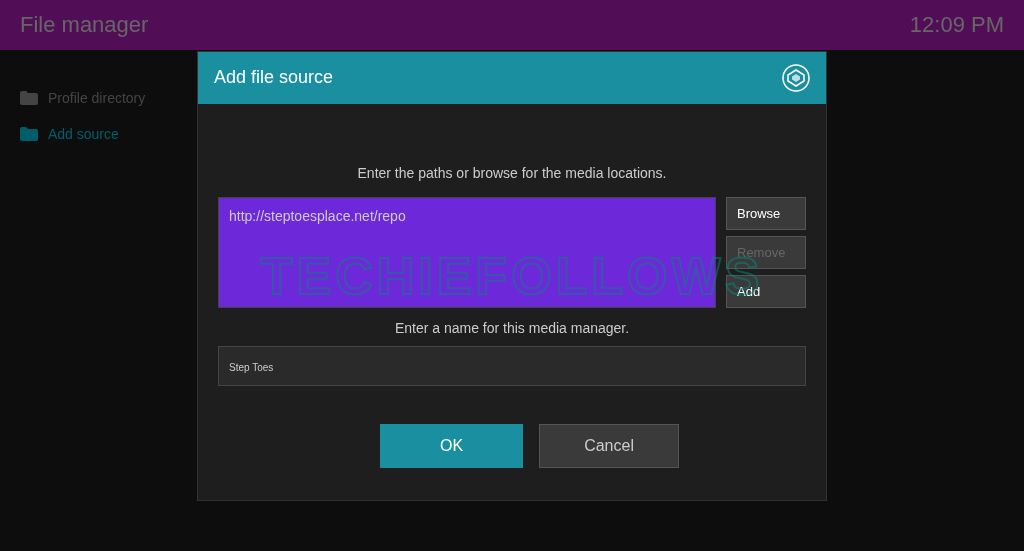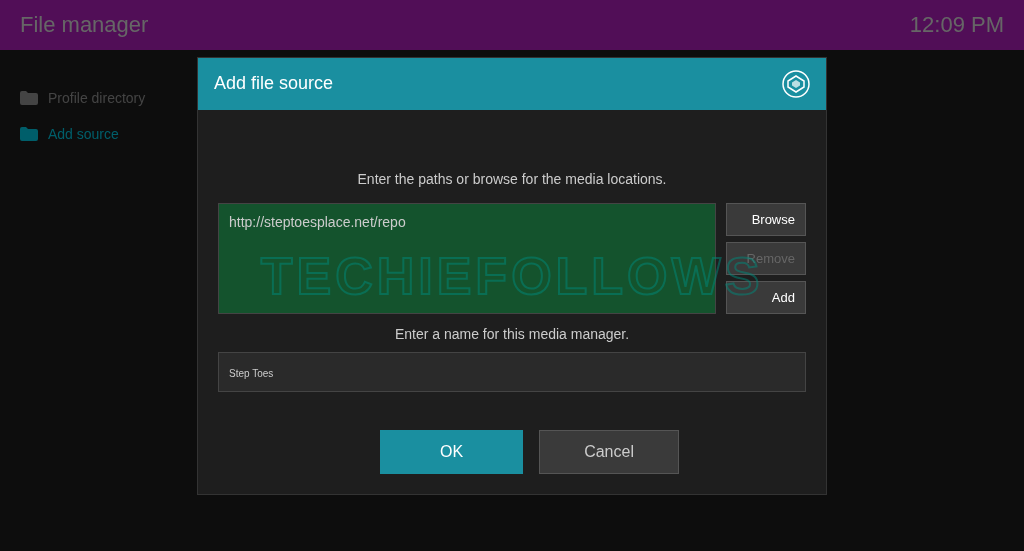--- a/index.html
+++ b/index.html
@@ -124,21 +124,21 @@
     }
 
     .input-row {
       display: flex;
       gap: 10px;
       margin-bottom: 12px;
     }
 
     .path-input-container {
       flex: 1;
-      background-color: #14532d;
+      background-color: #6d28d9;
       border: 1px solid #444;
       min-height: 100px;
       padding: 10px;
       display: flex;
       align-items: flex-start;
     }
 
     .path-input-text {
       color: #cccccc;
       font-size: 14px;
@@ -149,21 +149,21 @@
       flex-direction: column;
       gap: 6px;
       width: 80px;
     }
 
     .side-btn {
       background-color: #3a3a3a;
       border: 1px solid #555;
       color: #ffffff;
       padding: 8px 10px;
-      text-align: right;
+      text-align: left;
       cursor: pointer;
       font-size: 13px;
     }
 
     .side-btn.disabled {
       color: #666666;
     }
 
     .name-instruction {
       text-align: center;
@@ -182,21 +182,21 @@
 
     .name-input-text {
       color: #cccccc;
       font-size: 10px;
     }
 
     .dialog-footer {
       display: flex;
       justify-content: center;
       gap: 16px;
-      padding: 0 20px 20px;
+      padding: 0 20px 32px;
       margin-left: 35px;
     }
 
     .btn-ok {
       background-color: #1a8fa0;
       border: none;
       color: #ffffff;
       padding: 12px 60px;
       font-size: 16px;
       cursor: pointer;

